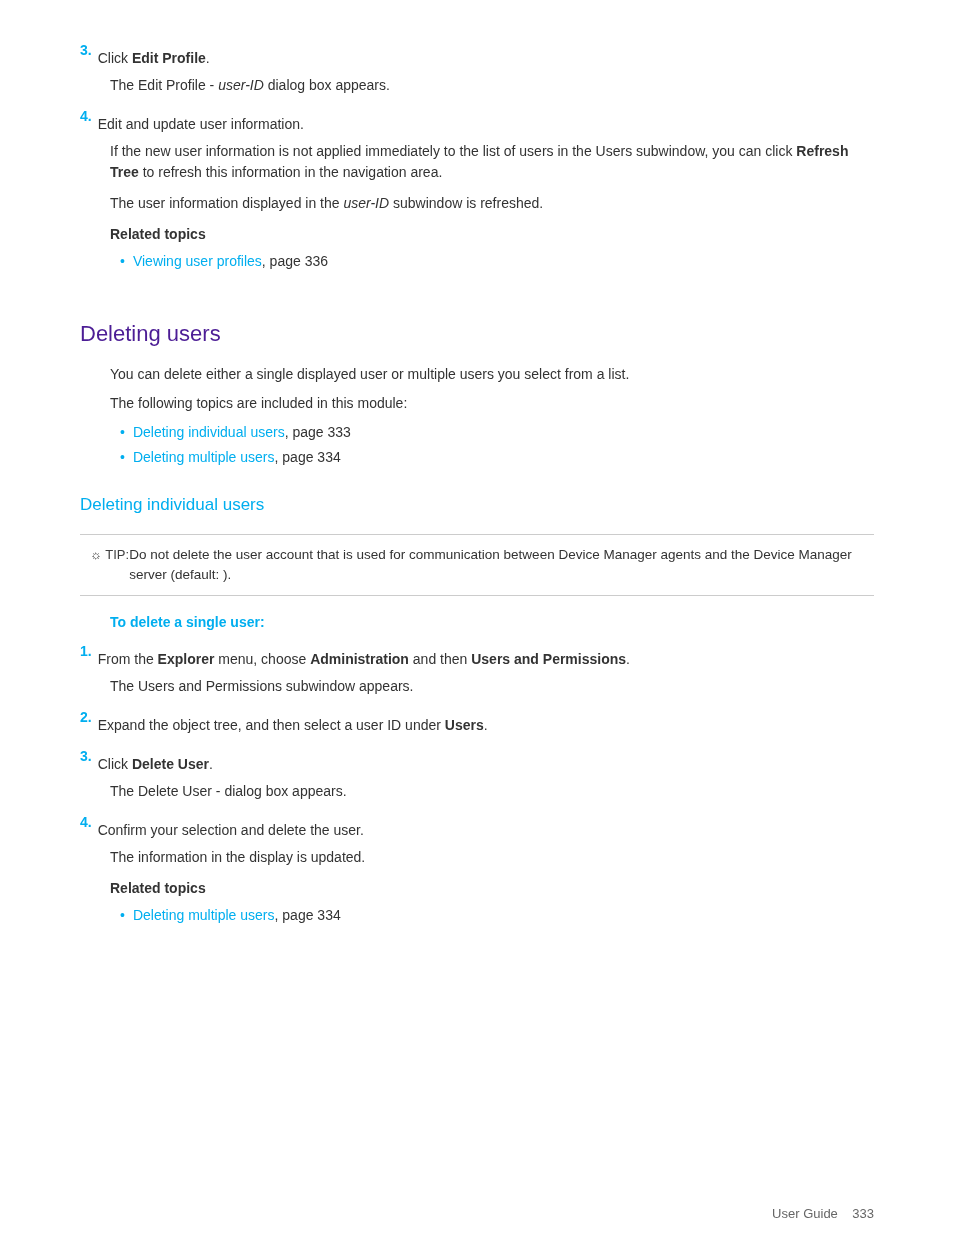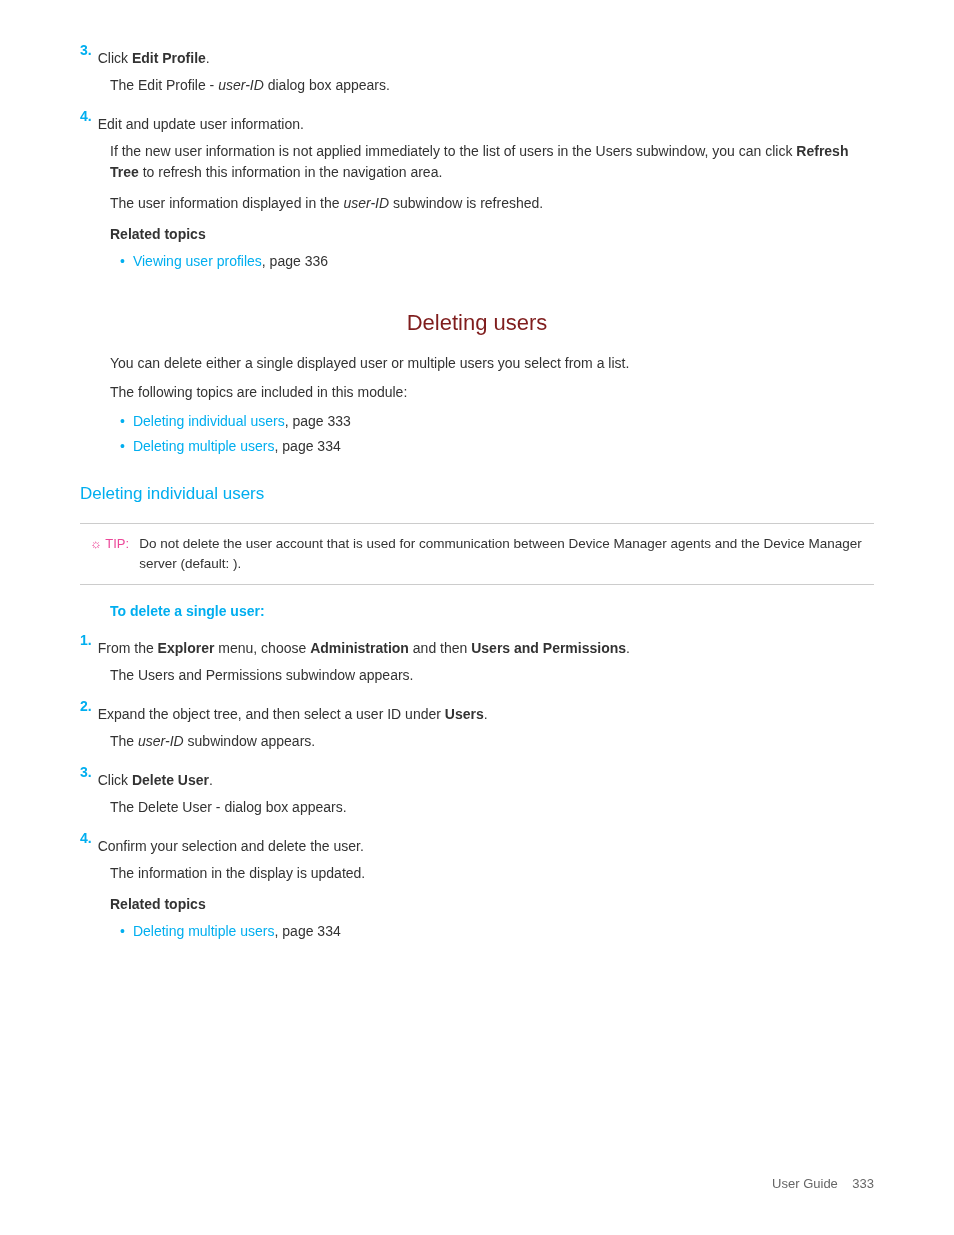--- a/index.html
+++ b/index.html
@@ -43,26 +43,25 @@
 
     .italic {
       font-style: italic;
     }
 
     .bold {
       font-weight: bold;
     }
 
     .section-heading {
-      color: #7f1d1d;
+      color: #4c1d95;
       font-size: 22px;
       font-weight: normal;
-      margin-top: 34px;
+      margin-top: 45px;
       margin-bottom: 14px;
-      text-align: center;
     }
 
     .subsection-heading {
       color: #00aeef;
       font-size: 17px;
       font-weight: normal;
       margin-top: 24px;
       margin-bottom: 16px;
     }
 
@@ -106,44 +105,43 @@
     .tip-box {
       border-top: 1px solid #ccc;
       border-bottom: 1px solid #ccc;
       padding: 10px 0;
       margin: 16px 0;
       display: flex;
       align-items: flex-start;
     }
 
     .tip-icon {
-      color: #ec4899;
+      color: #404040;
       font-size: 13px;
-      margin-right: 10px;
       white-space: nowrap;
       margin-left: 10px;
     }
 
     .tip-content {
       flex: 1;
       font-size: 13.5px;
       color: #333;
     }
 
     .to-do-label {
       color: #00aeef;
       font-weight: bold;
       margin-left: 30px;
       margin-bottom: 8px;
       margin-top: 14px;
     }
 
     .page-footer {
       position: fixed;
-      bottom: 42px;
+      bottom: 12px;
       right: 80px;
       font-size: 13px;
       color: #666;
     }
 
     .step-block {
       margin-bottom: 10px;
     }
   </style>
 </head>
@@ -222,23 +220,20 @@
   <div class="step-indent">The Users and Permissions subwindow appears.</div>
 </div>
 
 <div class="step-block">
   <div class="step-row">
     <span class="step-number">2.</span>
     <span class="step-content">
       <span>Expand the object tree, and then select a user ID under </span><span class="bold">Users</span><span>.</span>
     </span>
   </div>
-  <div class="step-indent">
-    <span>The </span><span class="italic">user-ID</span><span> subwindow appears.</span>
-  </div>
 </div>
 
 <div class="step-block">
   <div class="step-row">
     <span class="step-number">3.</span>
     <span class="step-content">
       <span>Click </span><span class="bold">Delete User</span><span>.</span>
     </span>
   </div>
   <div class="step-indent">

